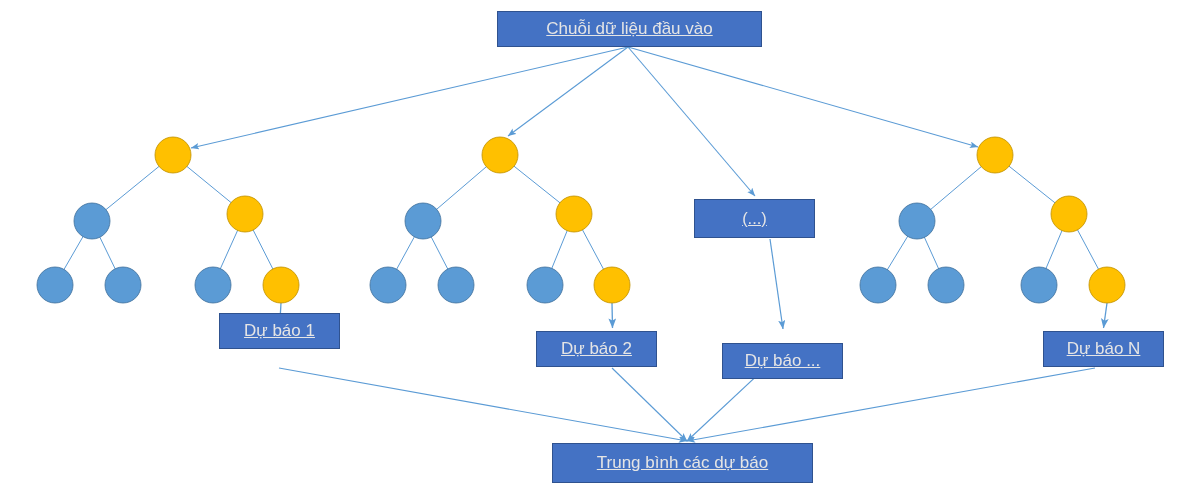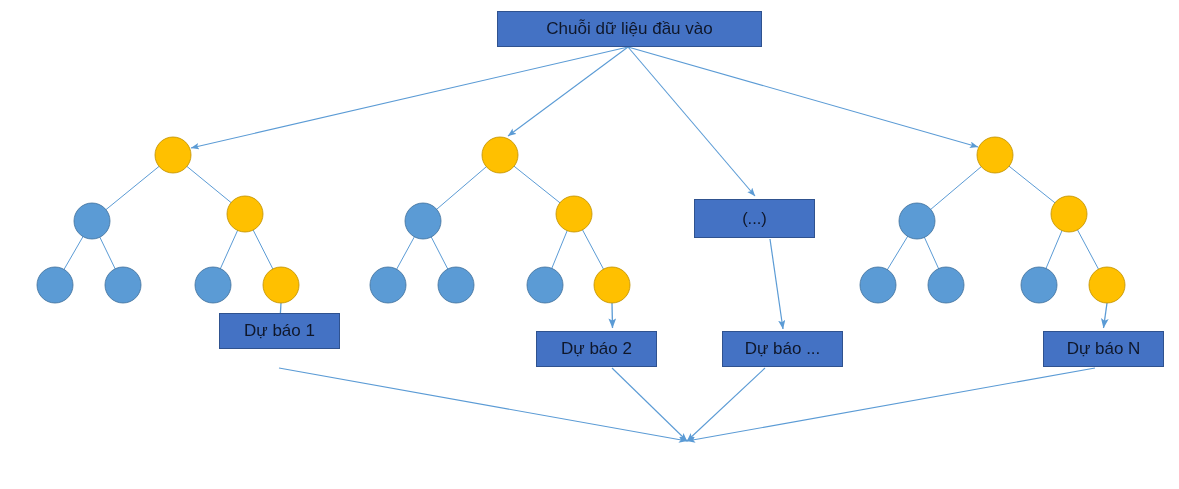--- a/index.html
+++ b/index.html
@@ -3,21 +3,21 @@
 <meta charset="utf-8">
 <style>
   html,body{margin:0;padding:0;background:#ffffff;}
   body{width:1179px;height:489px;overflow:hidden;
        font-family:"Liberation Sans", sans-serif;}
   #stage{position:relative;width:1179px;height:489px;}
   svg.layer{position:absolute;left:0;top:0;width:1179px;height:489px;}
   .box{position:absolute;box-sizing:border-box;
        background:#4472C4;border:1px solid #2F528F;
        display:flex;align-items:center;justify-content:center;
-       color:#0f172a;font-size:17px;white-space:nowrap;}
+       color:#e5e5e5;font-size:17px;white-space:nowrap;text-decoration:underline;}
   .box.small{font-size:16.5px;}
 </style>
 </head>
 <body>
 
 <div id="stage">
 
   <svg class="layer">
     <defs>
       <marker id="arw" markerWidth="9" markerHeight="9" refX="7.4" refY="3" orient="auto" markerUnits="strokeWidth">
@@ -95,22 +95,25 @@
     <span>(...)</span>
   </div>
 
   <div id="forecast-holder">
       <div class="box" style="left: 219px; top: 313px; width: 121px; height: 36px;">
         <span>Dự báo 1</span>
       </div>
       <div class="box" style="left: 536px; top: 331px; width: 121px; height: 36px;">
         <span>Dự báo 2</span>
       </div>
-      <div class="box" style="left: 722px; top: 331px; width: 121px; height: 36px; text-align: center;">
+      <div class="box" style="left: 722px; top: 343px; width: 121px; height: 36px; text-align: center;">
         <span>Dự báo ...</span>
       </div>
       <div class="box" style="left: 1043px; top: 331px; width: 121px; height: 36px;">
         <span>Dự báo N</span>
       </div>
     </div>
 
+  <div class="box" id="result-box" style="left: 552px; top: 443px; width: 261px; height: 40px;">
+    <span>Trung bình các dự báo</span>
+  </div>
 
 </div>
 
 </body></html>

